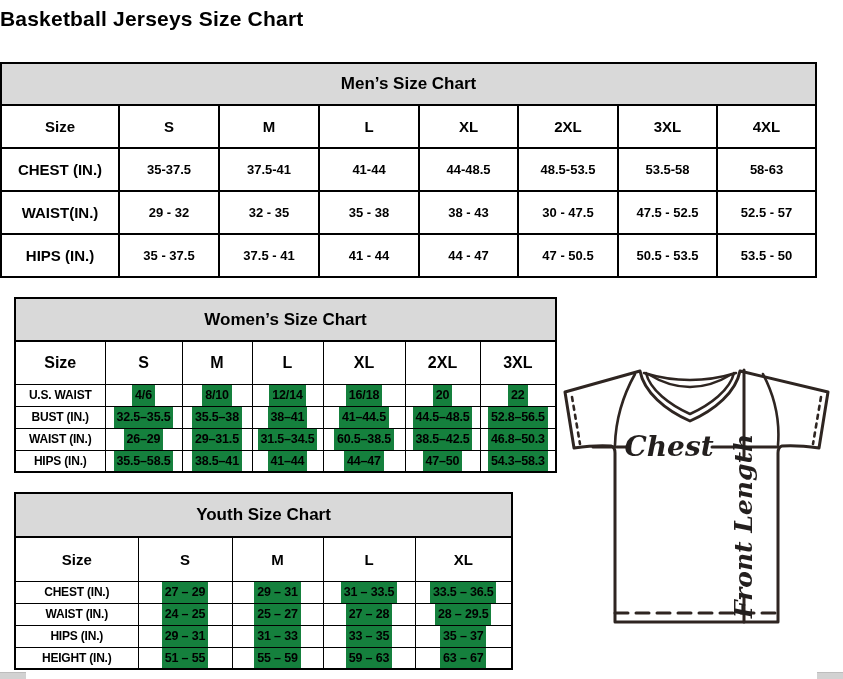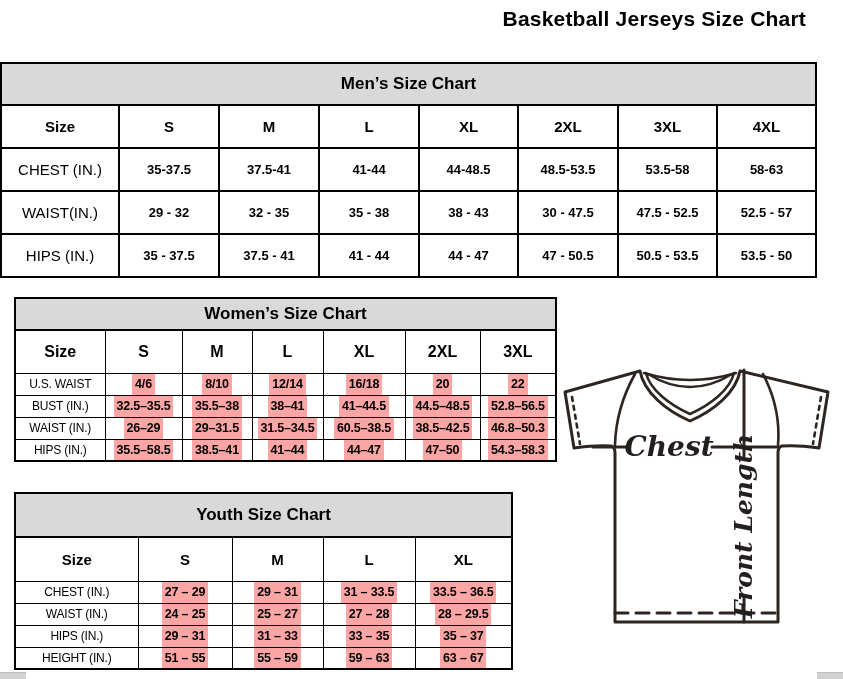--- a/index.html
+++ b/index.html
@@ -1,62 +1,62 @@
 <!DOCTYPE html>
 <html><head>
 <meta charset="utf-8">
 <style>
   html,body{margin:0;padding:0}
   body{
     width:843px;height:679px;position:relative;overflow:hidden;
     background:#ffffff;font-family:"Liberation Sans",sans-serif;color:#000;
   }
   .page-title{
-    position:absolute;top:7px;left:0;width:806px;text-align:right;
+    position:absolute;top:7px;left:0;width:806px;text-align:left;
     font-size:21px;font-weight:bold;letter-spacing:.2px;
   }
   table{
     border-collapse:collapse;table-layout:fixed;position:absolute;background:#fff;
   }
   th,td{
     border:1px solid #000;text-align:center;vertical-align:middle;padding:0;
     overflow:hidden;white-space:nowrap;
   }
   .tbl-title{background:#d9d9d9;font-size:17px;font-weight:bold;border:2px solid #000}
   table{border:2px solid #000}
   .col-head{font-weight:bold}
-  .row-label{font-weight:normal}
+  .row-label{font-weight:bold}
   .value-cell{font-weight:bold}
 
   #men{left:0;top:62px;width:816px}
   #men th,#men td{border-width:2px}
   #men .title-row{height:42px}
   #men .head-row{height:43px}
   #men tbody tr{height:43px}
   #men .col-head{font-size:15px}
   #men .row-label{font-size:15px}
   #men .value-cell{font-size:13px}
 
   #women{left:14px;top:297px;width:543px}
-  #women .title-row{height:32px}
+  #women .title-row{height:43px}
   #women .head-row{height:43px}
   #women tbody tr{height:22px}
   #women .col-head{font-size:16px}
   #women .row-label{font-size:12px;letter-spacing:-.2px}
   #women .value-cell{font-size:12.5px;letter-spacing:-.2px}
 
   #youth{left:14px;top:492px;width:498px}
   #youth .title-row{height:44px}
   #youth .head-row{height:44px}
   #youth tbody tr{height:22px}
   #youth .col-head{font-size:15px}
   #youth .row-label{font-size:12px;letter-spacing:-.2px}
   #youth .value-cell{font-size:12.5px;letter-spacing:-.2px}
 
-  #women .val,#youth .val{background:#fca5a5;padding:16px 3px}
+  #women .val,#youth .val{background:#15803d;padding:16px 3px}
 
   .jersey-wrap{position:absolute;left:560px;top:360px;width:283px;height:275px}
   .jersey-wrap svg{display:block}
   .diagram-text{
     font-family:"DejaVu Serif","Liberation Serif",serif;
     font-style:italic;font-weight:bold;fill:#231f1e;
   }
   .scroll-thumb{position:absolute;top:672px;width:26px;height:7px;background:#d2d2d2;border-top:1px solid #bdbdbd}
   .scroll-thumb.left{left:0}
   .scroll-thumb.right{left:817px}

